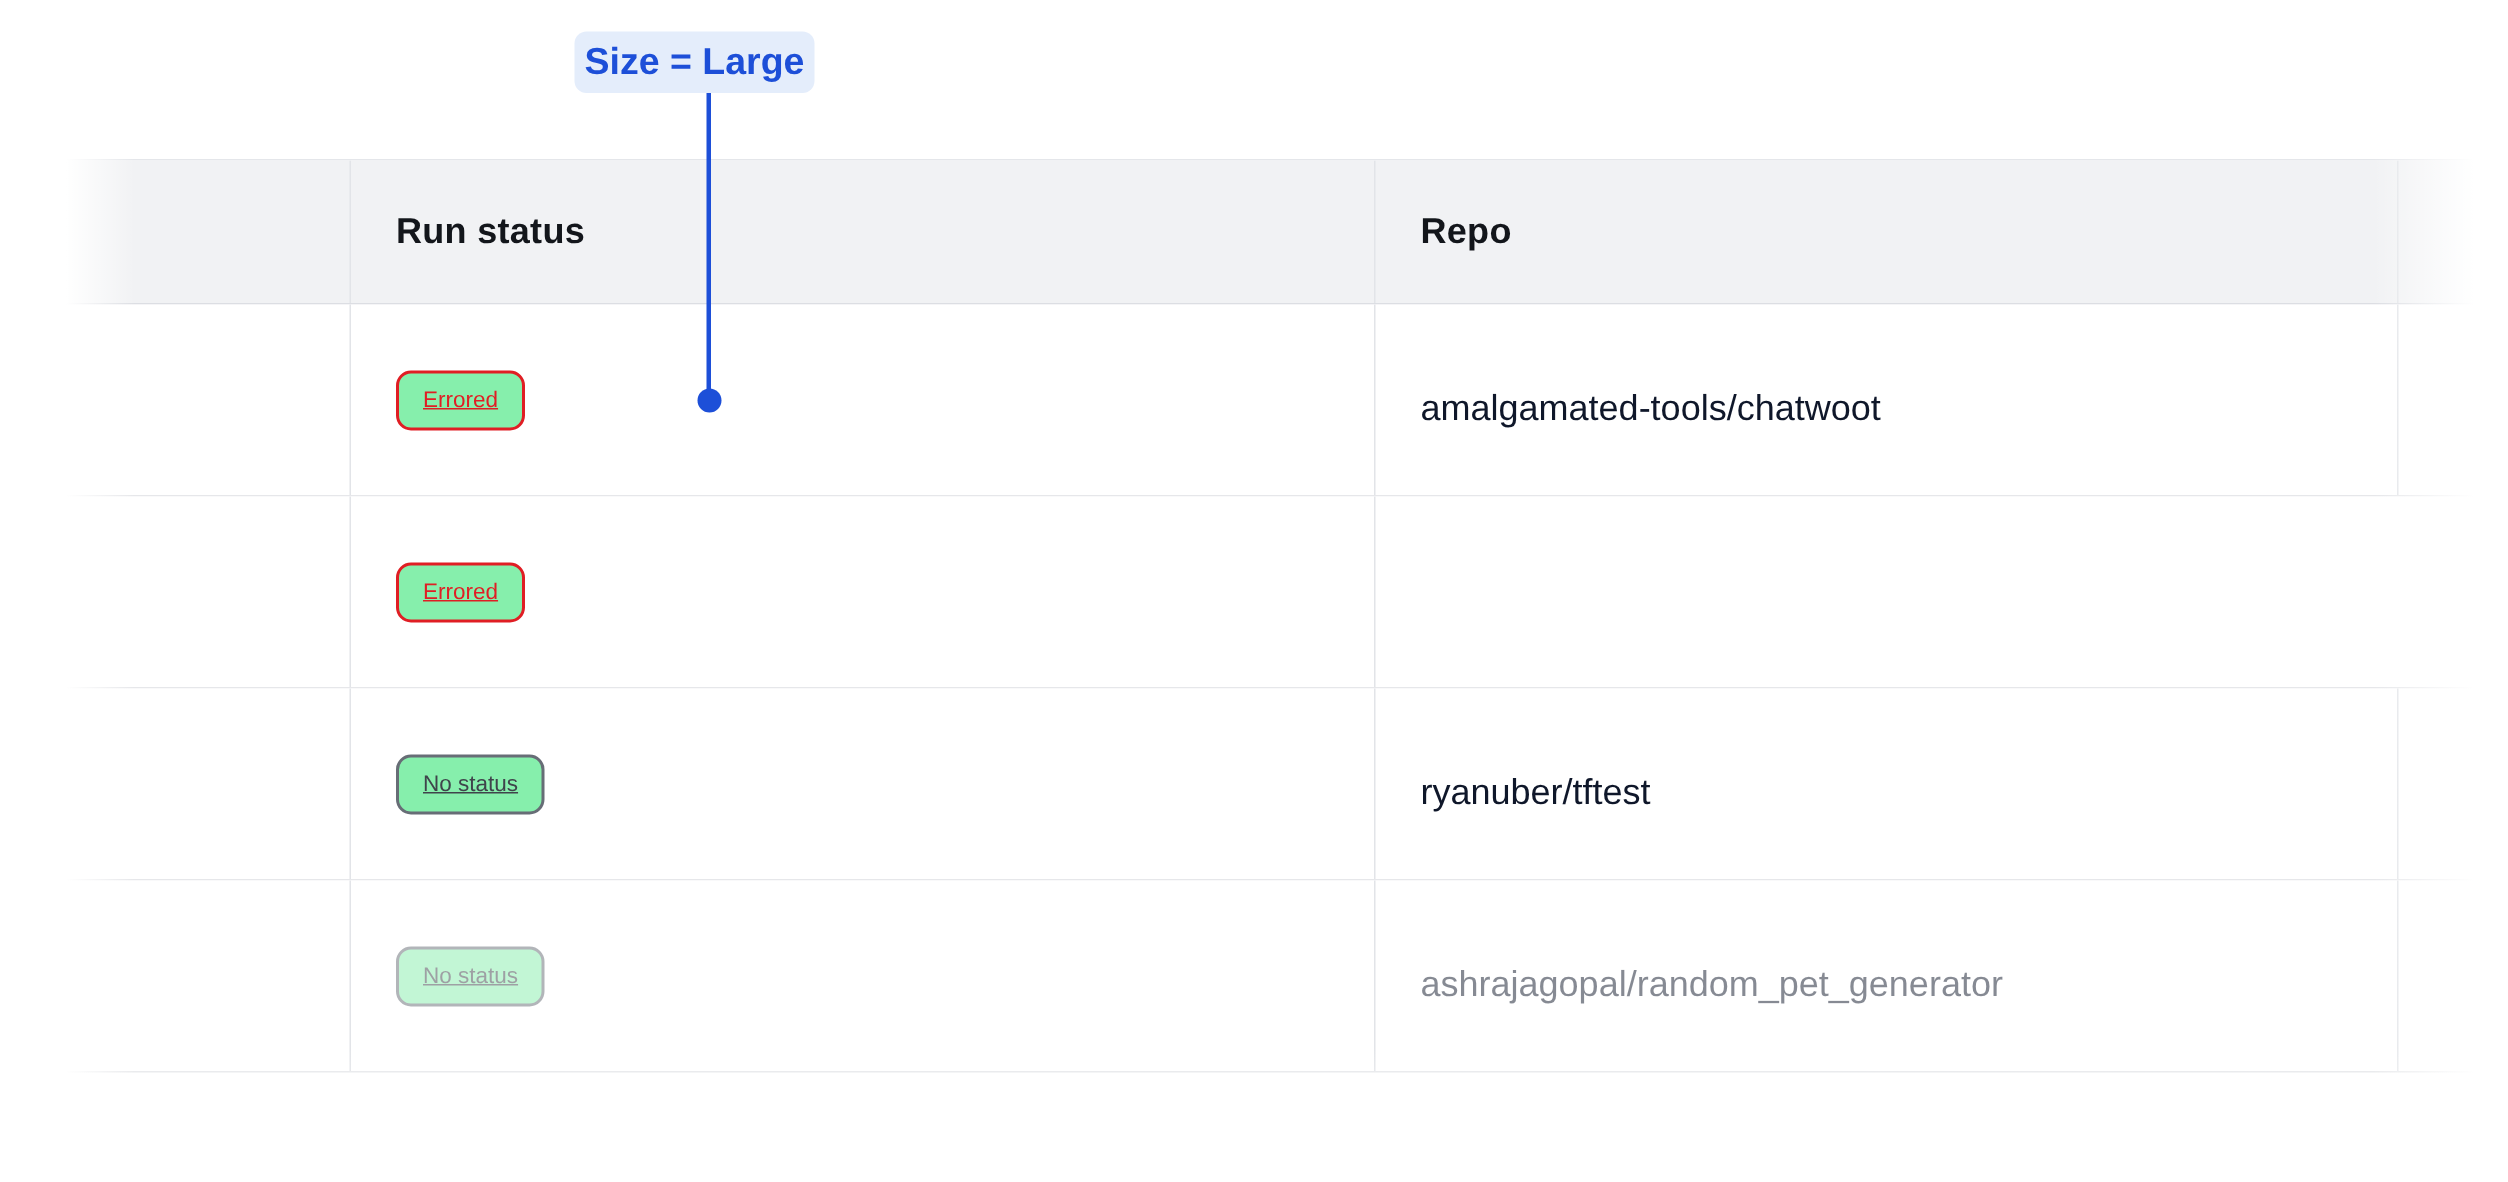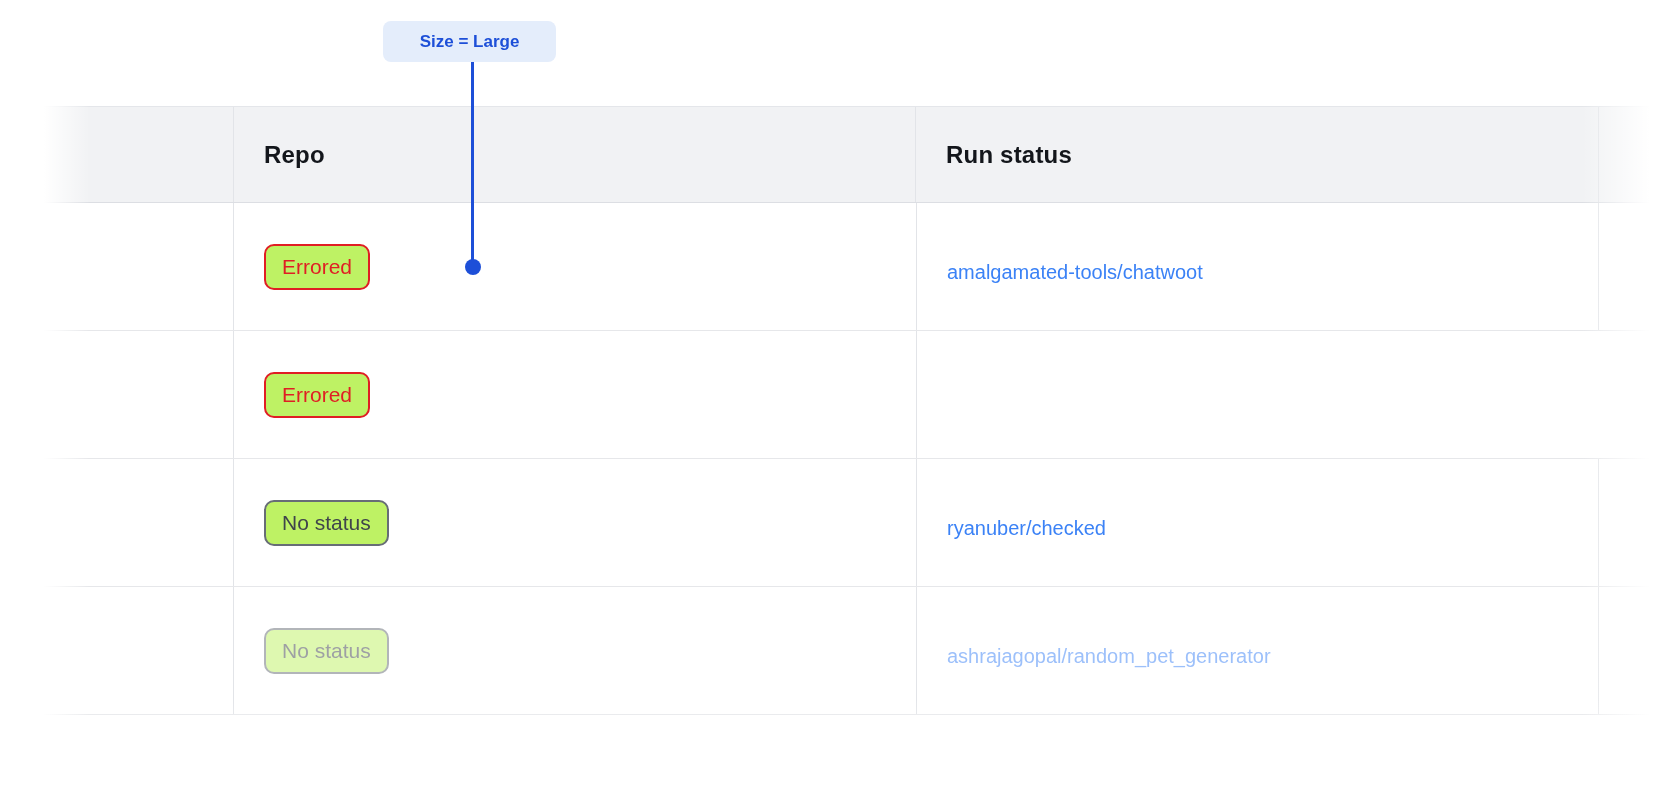--- a/index.html
+++ b/index.html
@@ -11,55 +11,55 @@
   .table { position:absolute; left:44px; top:106px; width:1628px; height:682px;
            overflow:hidden; border-top:1px solid #e4e6ea; z-index:1; }
   .header-row { display:flex; height:96px; background:#f1f2f4; border-bottom:1px solid #dcdee3; }
   .row { display:flex; height:128px; background:#ffffff; border-bottom:1px solid #e6e7ea; }
   .cell { display:flex; align-items:center; padding-left:30px; overflow:hidden; }
   .c1 { width:189px; padding-left:0; }
   .c2 { width:683px; border-left:1px solid #e2e4e8; }
   .c3 { width:682px; border-left:1px solid #e2e4e8; }
   .c4 { flex:1; border-left:1px solid #e2e4e8; padding-left:0; }
   .header-label { font-size:24px; font-weight:700; color:#13161b; letter-spacing:.2px; }
-  .repo { font-size:20px; color:#3b82f6; white-space:nowrap;margin-top:12px; }
-  .badge { display:inline-block; font-size:21px; line-height:1; padding:10px 16px 11px;
-           border:2px solid currentColor; border-radius:10px; background:#bef264; white-space:nowrap; }
+  .repo { font-size:24px; color:#0f172a; white-space:nowrap;margin-top:12px; }
+  .badge { display:inline-block; font-size:15px; line-height:1; padding:10px 16px 11px;
+           border:2px solid currentColor; border-radius:10px; background:#86efac; white-space:nowrap;text-decoration:underline; }
   .row.faded .badge, .row.faded .repo { opacity:.5; }
 
   
   .fade { position:absolute; pointer-events:none; z-index:2; }
   .fade-left  { left:40px;  top:106px; width:50px;  height:682px;
                 background:linear-gradient(to right, #ffffff 8%, rgba(255,255,255,0)); }
   .fade-right { left:1582px; top:106px; width:90px; height:682px;
                 background:linear-gradient(to right, rgba(255,255,255,0), #ffffff 75%); }
   .fade-bottom{ left:0; top:698px; width:1672px; height:90px;
                 background:linear-gradient(to bottom, rgba(255,255,255,0), rgba(255,255,255,.94)); }
 
   
   .annotation { position:absolute; left:0; top:0; z-index:3; }
-  .pill { position:absolute; left:383px; top:21px; width:173px; height:41px;
+  .pill { position:absolute; left:383px; top:21px; width:160px; height:41px;
           display:flex; align-items:center; justify-content:center;
-          border-radius:8px; font-size:17px; font-weight:600; }
+          border-radius:8px; font-size:25px; font-weight:600; }
   .pointer-line { position:absolute; left:471px; top:62px; width:3px; height:205px; }
   .pointer-dot  { position:absolute; left:465px; top:259px; width:16px; height:16px; border-radius:50%; }
 </style>
 </head>
 <body>
 
 <div class="stage">
 
   <div class="table">
     <div class="header-row">
       <div class="cell c1"></div>
+      <div class="cell c2">
+        <span class="header-label">Run status</span>
+      </div>
       <div class="cell c3">
         <span class="header-label">Repo</span>
-      </div>
-      <div class="cell c2">
-        <span class="header-label">Run status</span>
       </div>
       <div class="cell c4"></div>
     </div>
     <div id="rows">
   <div class="row">
     <div class="cell c1"></div>
     <div class="cell c2">
       <span class="badge" style="color: rgb(224, 30, 36); border-color: rgb(224, 30, 36);">Errored</span>
     </div>
     <div class="cell c3">
@@ -76,21 +76,21 @@
     </div>
     <div class="cell c4"></div>
   </div>
 
   <div class="row">
     <div class="cell c1"></div>
     <div class="cell c2">
       <span class="badge" style="color: rgb(63, 68, 75); border-color: rgb(103, 109, 118);">No status</span>
     </div>
     <div class="cell c3">
-      <span class="repo">ryanuber/checked</span>
+      <span class="repo">ryanuber/tftest</span>
     </div>
     <div class="cell c4"></div>
   </div>
 
   <div class="row faded">
     <div class="cell c1"></div>
     <div class="cell c2">
       <span class="badge" style="color: rgb(63, 68, 75); border-color: rgb(103, 109, 118);">No status</span>
     </div>
     <div class="cell c3">

